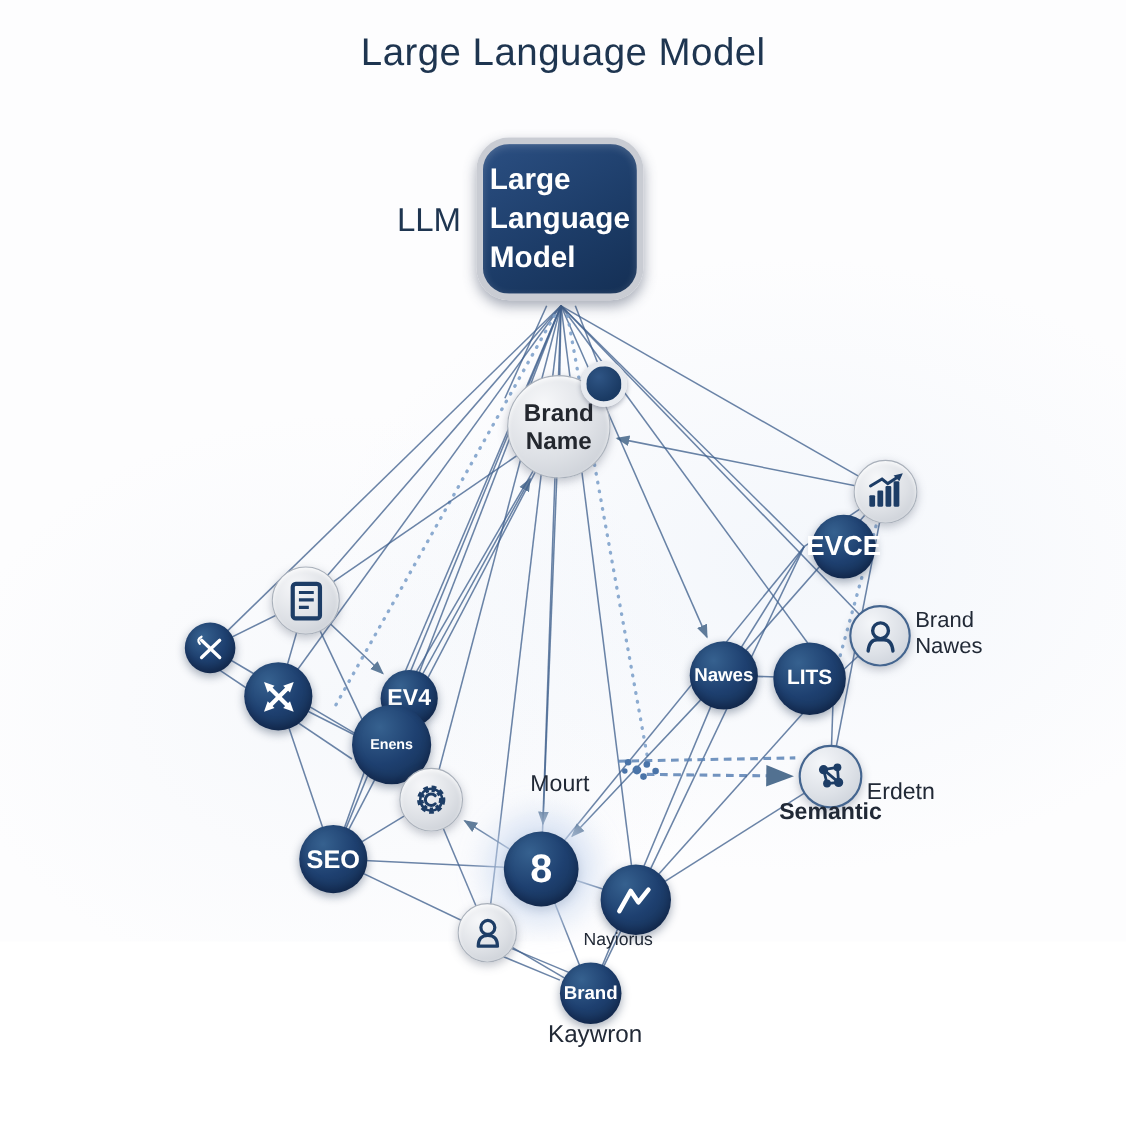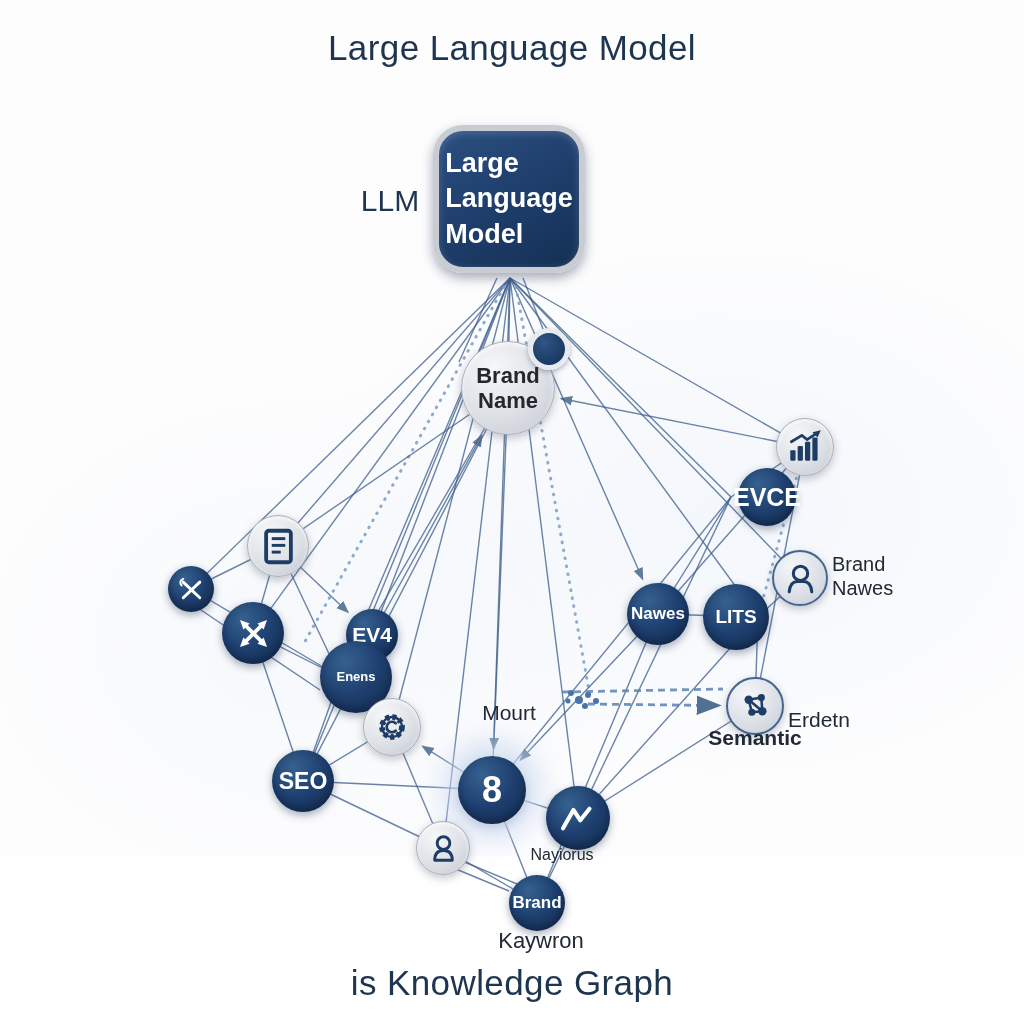--- a/index.html
+++ b/index.html
@@ -198,14 +198,13 @@
       <div class="flabel" style="left: 390px; top: 201px; font-size: 30px; transform: translate(-50%, -50%); text-align: left; color: rgb(30, 53, 80);">LLM</div>
       <div class="flabel" style="left: 832px; top: 576px; font-size: 20px; transform: translate(0px, -50%); text-align: left;">Brand
 Nawes</div>
       <div class="flabel" style="left: 788px; top: 720px; font-size: 21px; transform: translate(0px, -50%); text-align: right;">Erdetn</div>
       <div class="flabel" style="left: 755px; top: 738px; font-size: 21px; transform: translate(-50%, -50%); text-align: center; font-weight: bold;">Semantic</div>
       <div class="flabel" style="left: 509px; top: 713px; font-size: 21px; transform: translate(-50%, -50%); text-align: center;">Mourt</div>
       <div class="flabel" style="left: 562px; top: 855px; font-size: 16px; transform: translate(-50%, -50%); text-align: center;">Nayiorus</div>
       <div class="flabel" style="left: 541px; top: 941px; font-size: 22px; transform: translate(-50%, -50%); text-align: center;">Kaywron</div>
     </div>
 
-  <div class="title" style="top:963px;">is Knowledge Graph</div>
 </div>
 
 </body></html>

